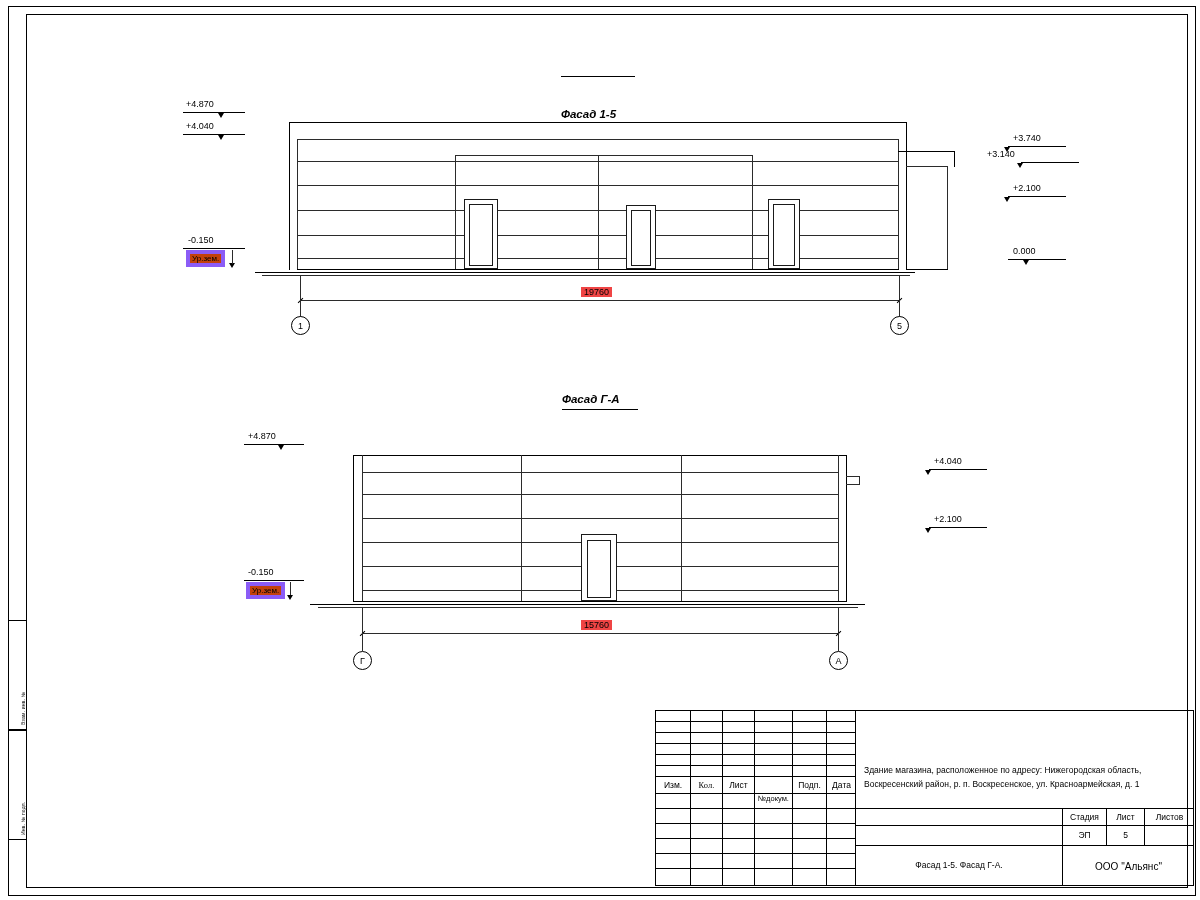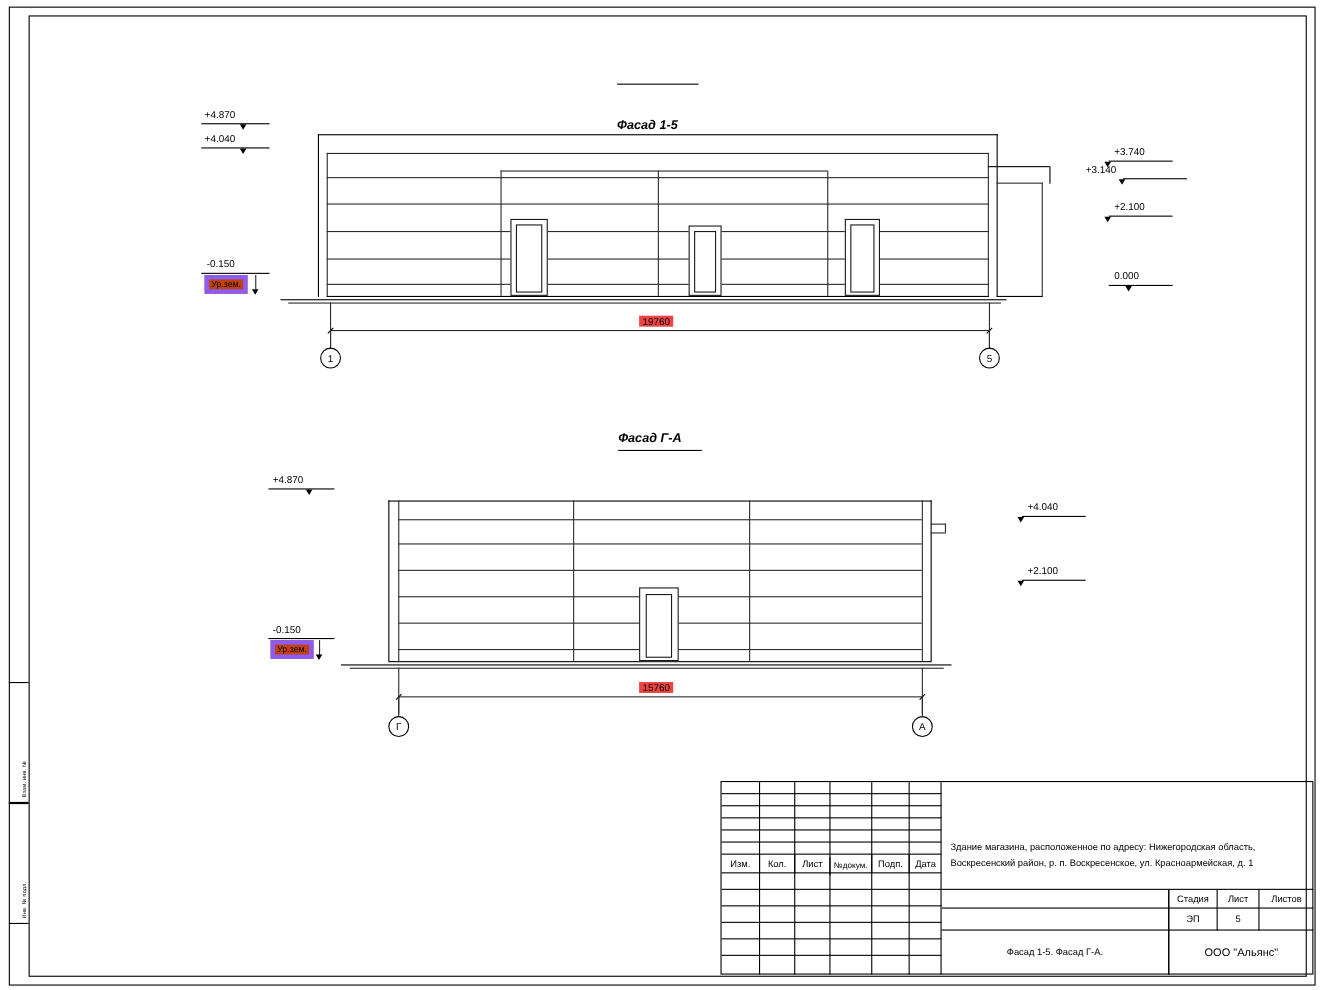--- a/index.html
+++ b/index.html
@@ -341,23 +341,23 @@
 
     <div class="cell br bb" style="left:0; top:0; width:200px; height:11px;"></div>
     <div class="cell br bb" style="left:0; top:11px; width:200px; height:11px;"></div>
     <div class="cell br bb" style="left:0; top:22px; width:200px; height:11px;"></div>
     <div class="cell br bb" style="left:0; top:33px; width:200px; height:11px;"></div>
     <div class="cell br bb" style="left:0; top:44px; width:200px; height:11px;"></div>
     <div class="cell br bb" style="left:0; top:55px; width:200px; height:11px;"></div>
 
     <div class="cell br bb" style="left:0; top:66px; width:200px; height:17px;"></div>
     <div class="cell" style="left:0; top:66px; width:34px; height:17px;">Изм.</div>
-    <div class="cell bl" style="left:34px; top:66px; width:32px; height:17px;">Кол.</div>
+    <div class="cell bl" style="left:34px; top:66px; width:32px; height:17px;font-family:Liberation Serif, serif;">Кол.</div>
     <div class="cell bl" style="left:66px; top:66px; width:32px; height:17px;">Лист</div>
-    <div class="cell bl" style="left:98px; top:68px; width:38px; height:17px; font-size:7.5px;">№докум.</div>
+    <div class="cell bl" style="left:98px; top:80px; width:38px; height:17px; font-size:7.5px;">№докум.</div>
     <div class="cell bl" style="left:136px; top:66px; width:34px; height:17px;">Подп.</div>
     <div class="cell bl" style="left:170px; top:66px; width:30px; height:17px;">Дата</div>
 
     <div class="cell br bb" style="left:0; top:83px; width:200px; height:15px;"></div>
     <div class="cell br bb" style="left:0; top:98px; width:200px; height:15px;"></div>
     <div class="cell br bb" style="left:0; top:113px; width:200px; height:15px;"></div>
     <div class="cell br bb" style="left:0; top:128px; width:200px; height:15px;"></div>
     <div class="cell br bb" style="left:0; top:143px; width:200px; height:15px;"></div>
     <div class="cell br" style="left:0; top:158px; width:200px; height:17px;"></div>
 

